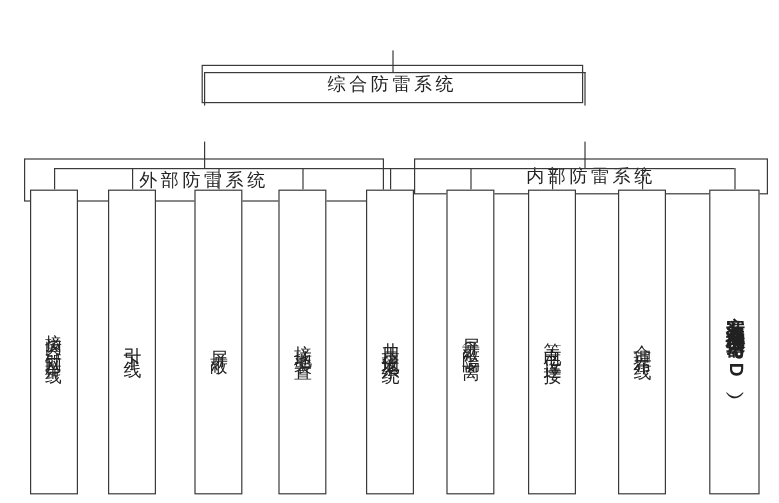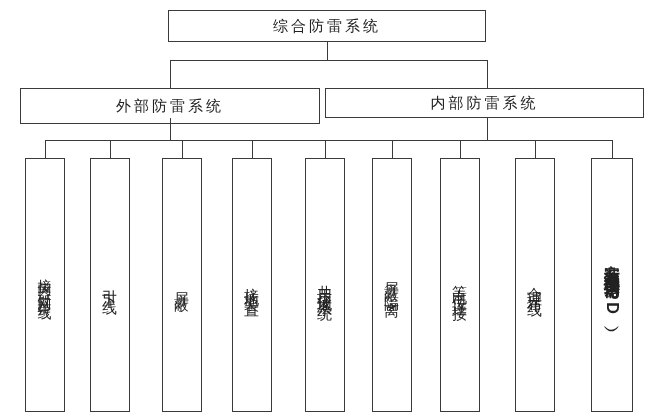--- a/index.html
+++ b/index.html
@@ -22,20 +22,21 @@
     color: #222222;
     display: flex;
     align-items: center;
     justify-content: center;
     box-sizing: border-box;
   }
   .hbox {
     font-size: 15px;
     letter-spacing: 3px;
     font-weight: 500;
+    margin-top: 44px;
   }
   .vbox span {
     writing-mode: vertical-rl;
     text-orientation: mixed;
     font-size: 15px;
     letter-spacing: 5px;
     line-height: 1;
     white-space: nowrap;
   }
   .line {
@@ -43,21 +44,21 @@
     background: #3a3a3a;
   }
   .vline { width: 1px; }
   .hline { height: 1px; }
 
   
   #root-box   { left: 168px; top: 10px;  width: 318px; height: 32px; }
 
   
   #ext-box    { left: 20px;  top: 88px;  width: 300px; height: 36px; }
-  #int-box    { left: 325px; top: 88px;  width: 319px; height: 30px; }
+  #int-box    { left: 345px; top: 88px;  width: 295px; height: 30px; }
 
   
   #c-root-down { left: 327px; top: 42px;  height: 18px; }
   #c-top-rail  { left: 170px; top: 60px;  width: 318px; }
   #c-ext-up    { left: 170px; top: 60px;  height: 28px; }
   #c-int-up    { left: 487px; top: 60px;  height: 28px; }
 
   
   #c-ext-down  { left: 170px; top: 118px; height: 22px; }
   #c-int-down  { left: 487px; top: 118px; height: 22px; }

